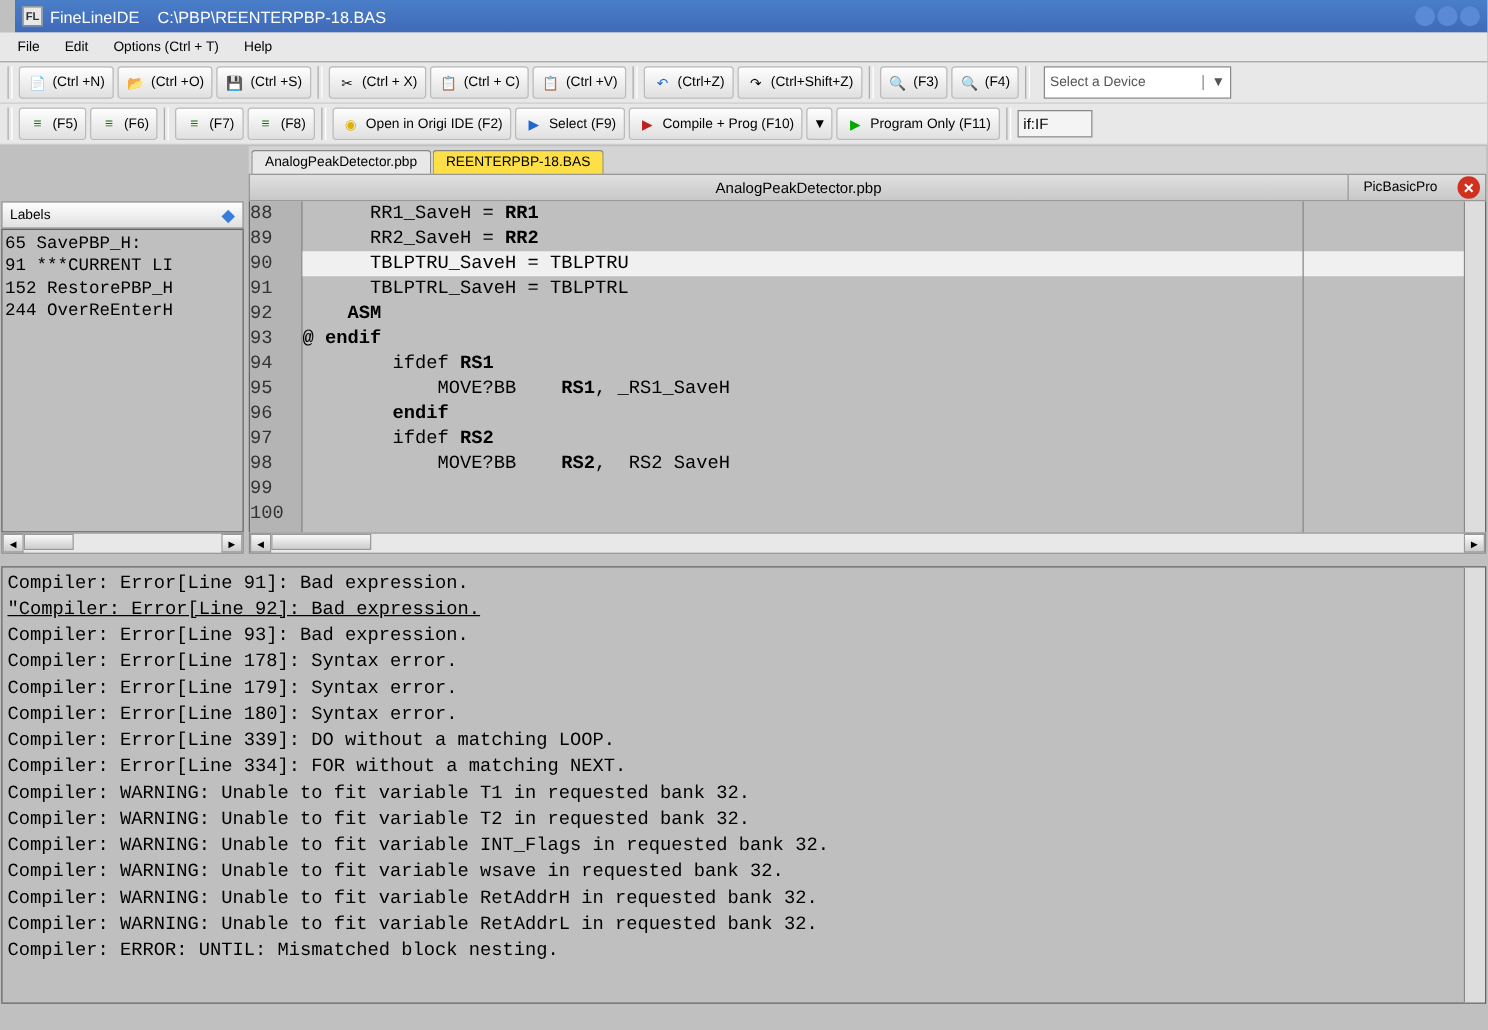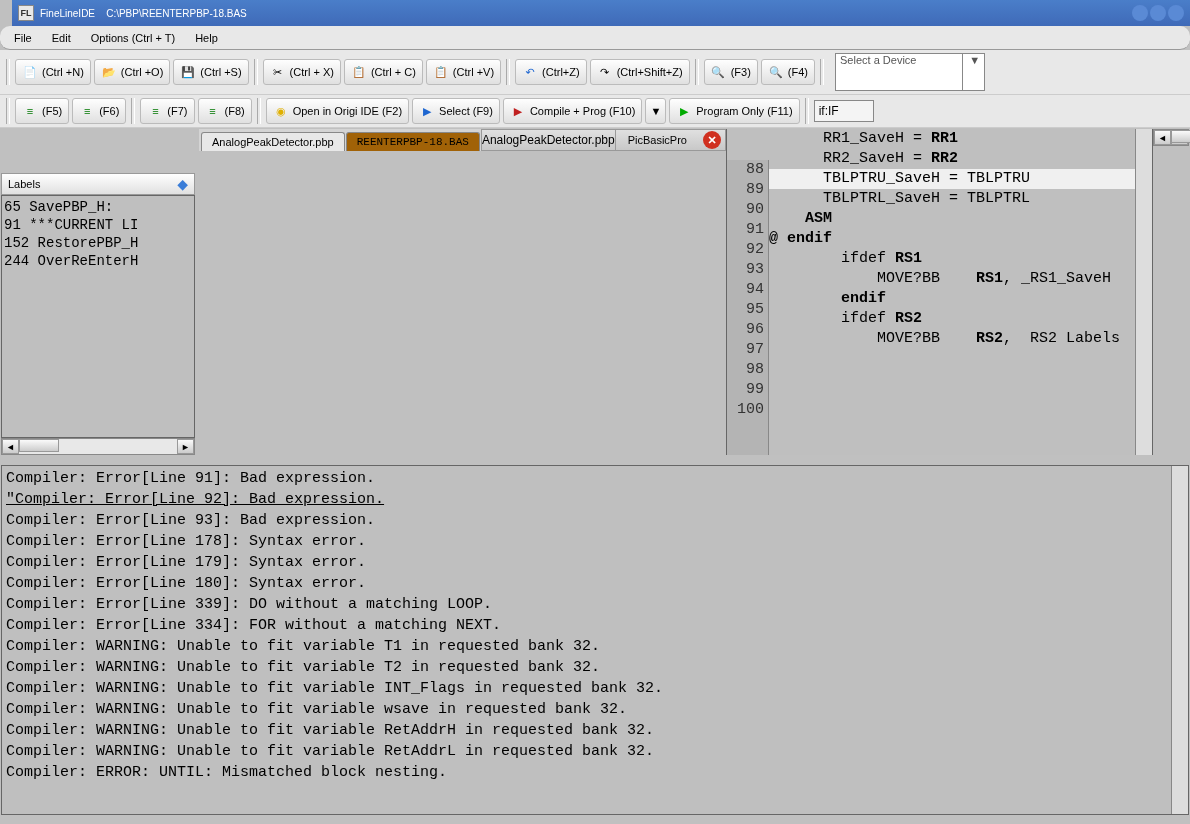--- a/index.html
+++ b/index.html
@@ -1,57 +1,57 @@
 <!DOCTYPE html>
 <html><head>
 <meta charset="utf-8">
 <style>
 * { box-sizing: border-box; margin: 0; padding: 0; }
 body { width: 1190px; height: 824px; font-family: Tahoma, Arial, sans-serif; font-size: 11px; background: #c0c0c0; overflow: hidden; }
 
 .titlebar { height: 26px; background: linear-gradient(to bottom, #4a7ec9, #3f6ab8); color: white; display: flex; align-items: center; padding: 0 6px; margin-left: 12px; }
 .titlebar-icon { width: 16px; height: 16px; background: #e8e8e8; border: 1px solid #888; margin-right: 6px; display: flex; align-items: center; justify-content: center; font-size: 9px; color: #333; font-weight: bold; }
-.titlebar-text { font-size: 10px; flex: 1; }
+.titlebar-text { font-size: 13px; flex: 1; }
 .titlebar-buttons { display: flex; gap: 2px; }
 .tbtn { width: 16px; height: 16px; background: #5a8ad5; border-radius: 50%; cursor: pointer; }
 
-.menubar { height: 24px; background: #e8e8e8; display: flex; align-items: center; padding: 0 4px; border-bottom: 1px solid #999; border-radius: 10px; }
+.menubar { height: 24px; background: #e8e8e8; display: flex; align-items: center; padding: 0 4px; border-bottom: 1px solid #999; }
 .menu-item { padding: 3px 10px; cursor: pointer; }
 
 .toolbars { background: #e8e8e8; }
 .toolbar-row { display: flex; align-items: center; padding: 3px 4px; gap: 3px; border-bottom: 1px solid #ccc; }
 .tsep { width: 4px; height: 26px; border-left: 1px solid #aaa; border-right: 1px solid #fff; margin: 0 2px; }
 .tbutton { height: 26px; display: flex; align-items: center; padding: 0 6px; border: 1px solid #bbb; border-radius: 3px; background: linear-gradient(to bottom, #fefefe, #e0e0e0); cursor: pointer; gap: 4px; font-size: 11px; }
 .ticon { width: 16px; height: 16px; display: inline-flex; align-items: center; justify-content: center; }
-.device-sel { height: 38px; width: 150px; border: 1px solid #888; background: white; display: flex; padding: 0 4px; font-size: 11px; color: #555; margin-left: 6px; }
+.device-sel { height: 26px; width: 150px; border: 1px solid #888; background: white; display: flex; align-items: center; padding: 0 4px; font-size: 11px; color: #555; margin-left: 6px; }
 .device-arrow { margin-left: auto; border-left: 1px solid #888; padding-left: 6px; }
 .ifbox { height: 22px; width: 60px; border: 1px solid #888; background: #f4f4f4; padding: 0 4px; font-size: 12px; display: flex; align-items: center; }
 
 .main-area { display: flex; height: 328px; background: #c0c0c0; padding: 1px; }
 
 .left-panel { width: 194px; display: flex; flex-direction: column; margin-right: 4px; }
 .labels-header { height: 22px; background: linear-gradient(to bottom,#fefefe,#e0e0e0); border: 1px solid #999; display: flex; align-items: center; padding: 0 6px; margin-top: 44px; }
 .labels-diamond { margin-left: auto; color: #3a7dd8; font-size: 14px; }
 .labels-list { flex: 1; background: #bfbfbf; border: 1px solid #666; padding: 2px; font-family: 'Courier New', monospace; font-size: 14px; line-height: 18px; overflow: hidden; color: #000; white-space: nowrap; }
 .hscroll { height: 17px; background: #ddd; border: 1px solid #888; display: flex; align-items: center; }
 .hscroll-btn { width: 17px; height: 15px; background: linear-gradient(to bottom,#fafafa,#ccc); border: 1px solid #999; display: flex; align-items: center; justify-content: center; font-size: 9px; }
 .hscroll-track { flex: 1; background: #e8e8e8; height: 15px; position: relative; }
 .hscroll-thumb { position: absolute; left: 0; width: 40px; height: 13px; background: linear-gradient(to bottom,#fafafa,#ccc); border: 1px solid #999; }
 
-.editor-area { flex: 1; display: flex; flex-direction: row; }
+.editor-area { flex: 1; display: flex; flex-direction: column; }
 .tabs-row { height: 22px; display: flex; align-items: flex-end; background: #d4d4d4; padding-left: 2px; }
 .tab { padding: 3px 10px; border: 1px solid #888; border-bottom: none; background: #e8e8e8; font-size: 11px; margin-right: 1px; border-radius: 3px 3px 0 0; cursor: pointer; }
-.tab.selected { background: #a16207; font-family: Liberation Mono, monospace; }
+.tab.selected { background: #fde047; }
 .sub-head { height: 22px; background: linear-gradient(to bottom,#e0e0e0,#c8c8c8); border: 1px solid #999; display: flex; align-items: center; }
 .sub-title { flex: 1; text-align: center; font-size: 12px; }
 .sub-lang { padding: 0 12px; border-left: 1px solid #999; height: 100%; display: flex; align-items: center; }
 .close-circ { width: 18px; height: 18px; background: #d03020; border-radius: 50%; margin: 0 4px; display: flex; align-items: center; justify-content: center; color: white; font-weight: bold; cursor: pointer; }
 
 .code-view { flex: 1; display: flex; background: #bfbfbf; border-left: 1px solid #666; border-right: 1px solid #666; overflow: hidden; font-family: 'Courier New', monospace; font-size: 15px; }
-.gutter { width: 42px; background: #b4b4b4; border-right: 1px solid #888; text-align: right; padding-right: 4px; color: #333; margin-top: 31px; }
+.gutter { width: 42px; background: #b4b4b4; border-right: 1px solid #888; padding-right: 4px; color: #333; }
 .code-lines { flex: 1; position: relative; }
 .code-line { height: 20px; line-height: 20px; white-space: pre; }
 .code-line .kw { font-weight: bold; font-family: Liberation Mono, monospace; }
 .code-line.hl { background: #f0f0f0; }
 .gline { height: 20px; line-height: 20px; }
 .vdiv { position: absolute; left: 800px; top: 0; bottom: 0; width: 1px; background: #888; }
 .vscroll { width: 17px; background: #ddd; border-left: 1px solid #888; }
 
 .splitter { height: 8px; background: #c0c0c0; }
 
@@ -232,21 +232,21 @@
         <div class="code-line"><span>      RR1_SaveH = </span><span class="kw">RR1</span></div>
         <div class="code-line"><span>      RR2_SaveH = </span><span class="kw">RR2</span></div>
         <div class="code-line hl"><span>      TBLPTRU_SaveH = TBLPTRU</span></div>
         <div class="code-line"><span>      TBLPTRL_SaveH = TBLPTRL</span></div>
         <div class="code-line"><span>    </span><span class="kw">ASM</span></div>
         <div class="code-line"><span class="kw">@ </span><span class="kw">endif</span></div>
         <div class="code-line"><span>        ifdef </span><span class="kw">RS1</span></div>
         <div class="code-line"><span>            MOVE?BB    </span><span class="kw">RS1</span><span>, _RS1_SaveH</span></div>
         <div class="code-line"><span>        </span><span class="kw">endif</span></div>
         <div class="code-line"><span>        ifdef </span><span class="kw">RS2</span></div>
-        <div class="code-line"><span>            MOVE?BB    </span><span class="kw">RS2</span><span>,  RS2 Labels</span></div>
+        <div class="code-line"><span>            MOVE?BB    </span><span class="kw">RS2</span><span>,  RS2 SaveH</span></div>
       </div>
       <div class="vscroll"></div>
     </div>
     <div class="hscroll">
       <div class="hscroll-btn">◄</div>
       <div class="hscroll-track">
           <div class="hscroll-thumb" style="width:80px"></div>
         </div>
       <div class="hscroll-btn">►</div>
     </div>

